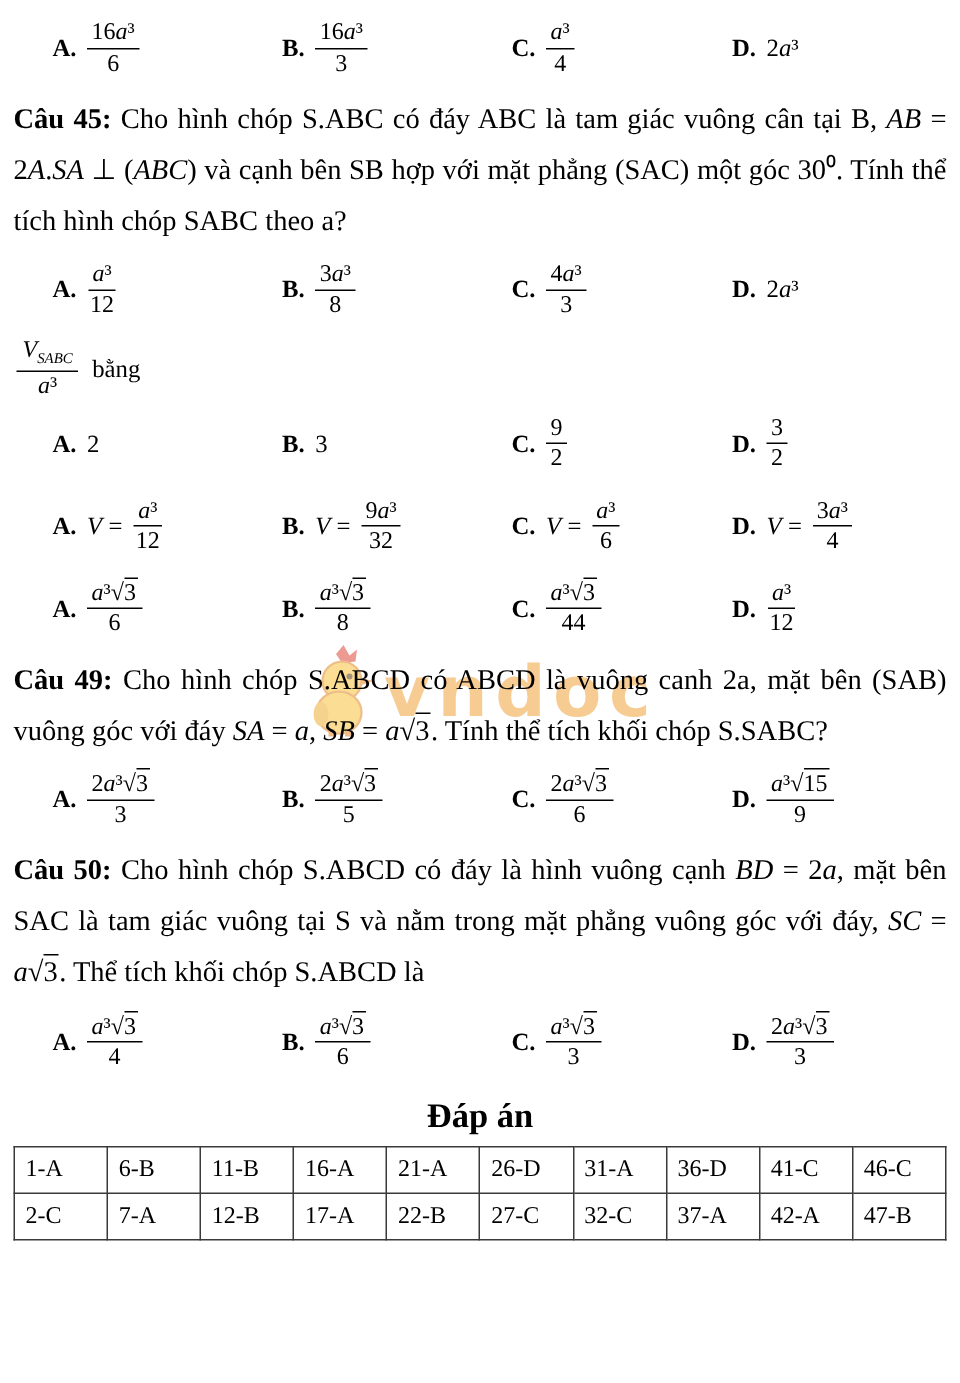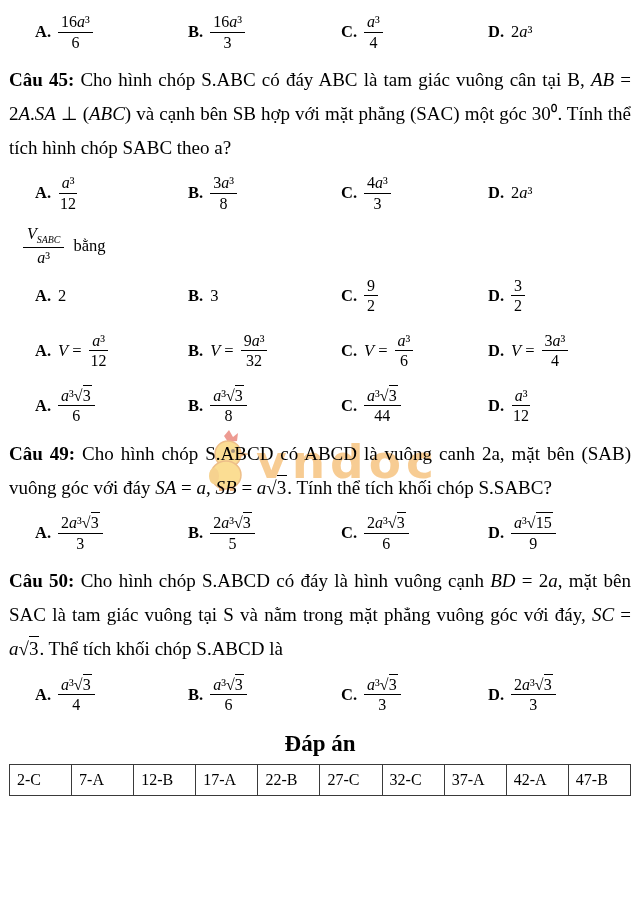--- a/index.html
+++ b/index.html
@@ -15,21 +15,21 @@
   .opt-row{
     display:grid;grid-template-columns:153px 153px 147px 1fr;
     align-items:center;padding-left:26px;margin:5px 0 7px;min-height:48px;
   }
   .opt{font-size:16.5px;display:flex;align-items:center;gap:7px;}
   .opt-label{font-weight:bold;}
   .frac{display:inline-flex;flex-direction:column;align-items:center;font-size:16px;line-height:1.22;}
   .frac .num{border-bottom:1.4px solid #000;padding:0 3px;white-space:nowrap;}
   .frac .den{padding:0 2px;}
   .rad{border-top:1.3px solid #000;padding:1px 1px 0 0;}
-  .formula-line{display:flex;align-items:center;gap:9px;font-size:16.5px;margin:3px 0 5px 14px;}
+  .formula-line{display:flex;align-items:center;gap:9px;font-size:16.5px;margin:3px 0 5px 2px;}
   .bigfrac{display:inline-flex;flex-direction:column;align-items:center;font-size:16px;line-height:1.2;}
   .bigfrac .num{border-bottom:1.4px solid #000;padding:0 4px;}
   .ak-title{text-align:center;font-weight:bold;font-size:23px;margin:12px 0 7px;}
   .ak-table{width:100%;border-collapse:collapse;font-size:16px;table-layout:fixed;}
   .ak-table td{border:1px solid #3a3a3a;height:28px;padding:1px 0 1px 7px;vertical-align:middle;}
   .watermark{
     position:absolute;left:204px;top:430px;z-index:0;opacity:.55;
     display:flex;align-items:center;gap:2px;pointer-events:none;
   }
   .wm-text{
@@ -281,20 +281,32 @@
               </span>
             </span>
           </div>
         </div>
       </div>
     <div class="answer-key">
       <div class="ak-title">Đáp án</div>
       <table class="ak-table">
         <tbody id="ak-body">
             <tr>
+              <td>1-A</td>
+              <td>6-B</td>
+              <td>11-B</td>
+              <td>16-A</td>
+              <td>21-A</td>
+              <td>26-D</td>
+              <td>31-A</td>
+              <td>36-D</td>
+              <td>41-C</td>
+              <td>46-C</td>
+            </tr>
+            <tr>
               <td>2-C</td>
               <td>7-A</td>
               <td>12-B</td>
               <td>17-A</td>
               <td>22-B</td>
               <td>27-C</td>
               <td>32-C</td>
               <td>37-A</td>
               <td>42-A</td>
               <td>47-B</td>

